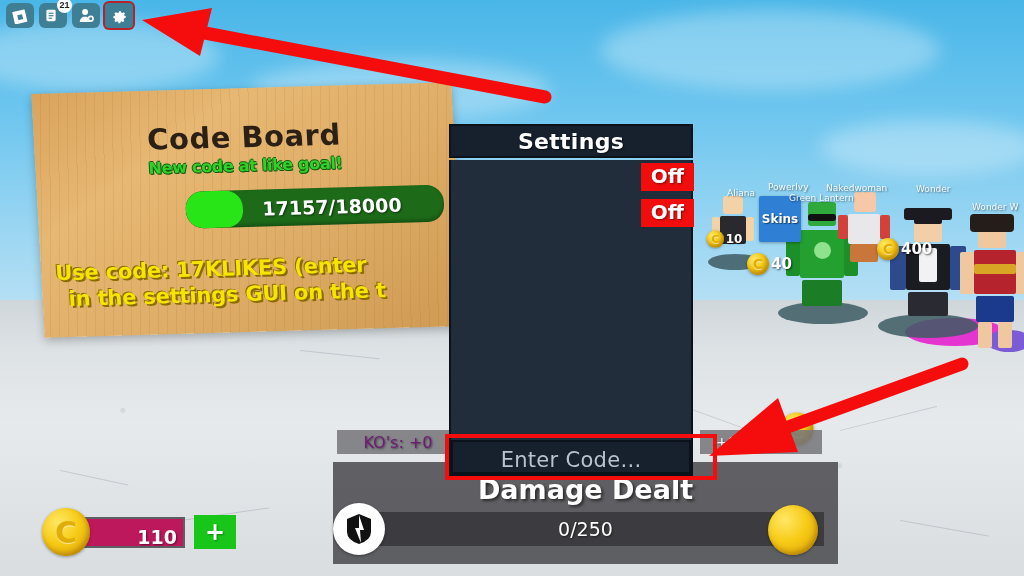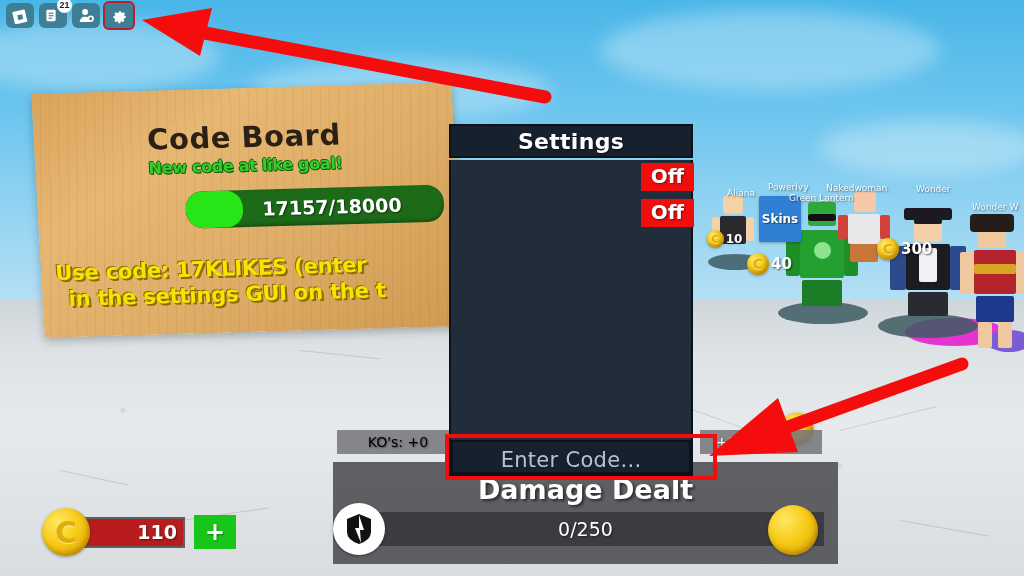--- a/index.html
+++ b/index.html
@@ -151,21 +151,21 @@
     position:absolute; left:-6px; bottom:-6px; width:272px; height:46px;
     border:4px solid #f50c0c; z-index:55; pointer-events:none;
   }
 
   
   #ko-chip{
     position:absolute; left:337px; top:430px; width:122px; height:24px;
     background:rgba(118,118,122,.86);
     display:flex; align-items:center; justify-content:center; z-index:20;
   }
-  #ko-chip span{ color:#000000; font-size:14px; font-family:"DejaVu Sans",sans-serif;
+  #ko-chip span{ color:#701a75; font-size:16px; font-family:"DejaVu Sans",sans-serif;
     text-shadow:1px 1px 2px rgba(0,0,0,.5); }
   #right-chip{
     position:absolute; left:700px; top:430px; width:122px; height:24px;
     background:rgba(118,118,122,.86);
     display:flex; align-items:center; justify-content:flex-start;
     padding-left:16px; z-index:20;
   }
   #right-chip span{ color:#fff; font-size:14px; font-family:"DejaVu Sans",sans-serif;
     text-shadow:1px 1px 2px rgba(0,0,0,.5); }
 
@@ -211,22 +211,22 @@
     color:#e0ae08; font-weight:bold; font-family:"DejaVu Sans",sans-serif;
     text-shadow:0 1px 0 rgba(255,255,255,.55);
   }
 
   
   #currency{ position:absolute; left:42px; top:508px; z-index:30;
     display:flex; align-items:center; }
   #currency-coin{ width:48px; height:48px; }
   #currency-coin::after{ font-size:30px; }
   #currency-bar{
-    width:105px; height:31px; background:#b91c1c; margin-left:-10px;
-    display:flex; align-items:center; justify-content:flex-end; padding-right:8px;
+    width:105px; height:31px; background:#be185d; margin-left:-10px;
+    display:flex; align-items:flex-end; justify-content:flex-end; padding-right:8px;
     box-shadow:inset 0 0 0 2px #5f5f63;
   }
   #currency-value{
     color:#fff; font-size:19px; font-weight:bold;
     font-family:"DejaVu Sans",sans-serif; text-shadow:1px 1px 2px rgba(0,0,0,.5);
   }
   #currency-plus{
     width:42px; height:34px; background:#18c61a; margin-left:9px;
     display:flex; align-items:center; justify-content:center;
     color:#fff; font-size:24px; font-weight:bold; font-family:"DejaVu Sans",sans-serif;
@@ -360,21 +360,21 @@
   <div class="npc-name" style="left:826px;top:183px;">Nakedwoman</div>
   <div class="npc-name" style="left:916px;top:184px;">Wonder</div>
   <div class="npc-name" style="left:972px;top:202px;">Wonder W</div>
 
   <div class="world-coin" style="left:747px;top:253px;">
     <div class="coin"></div>
     <div class="amt">40</div>
   </div>
   <div class="world-coin" style="left:877px;top:238px;">
     <div class="coin"></div>
-    <div class="amt">300</div>
+    <div class="amt">400</div>
   </div>
   <div class="world-coin" style="left:702px;top:228px;transform:scale(.8);">
     <div class="coin"></div>
     <div class="amt">10</div>
   </div>
   <div class="world-coin" style="left:786px;top:418px;transform:scale(1.5);">
     <div class="coin"></div>
   </div>
 
   <div id="codeboard">

